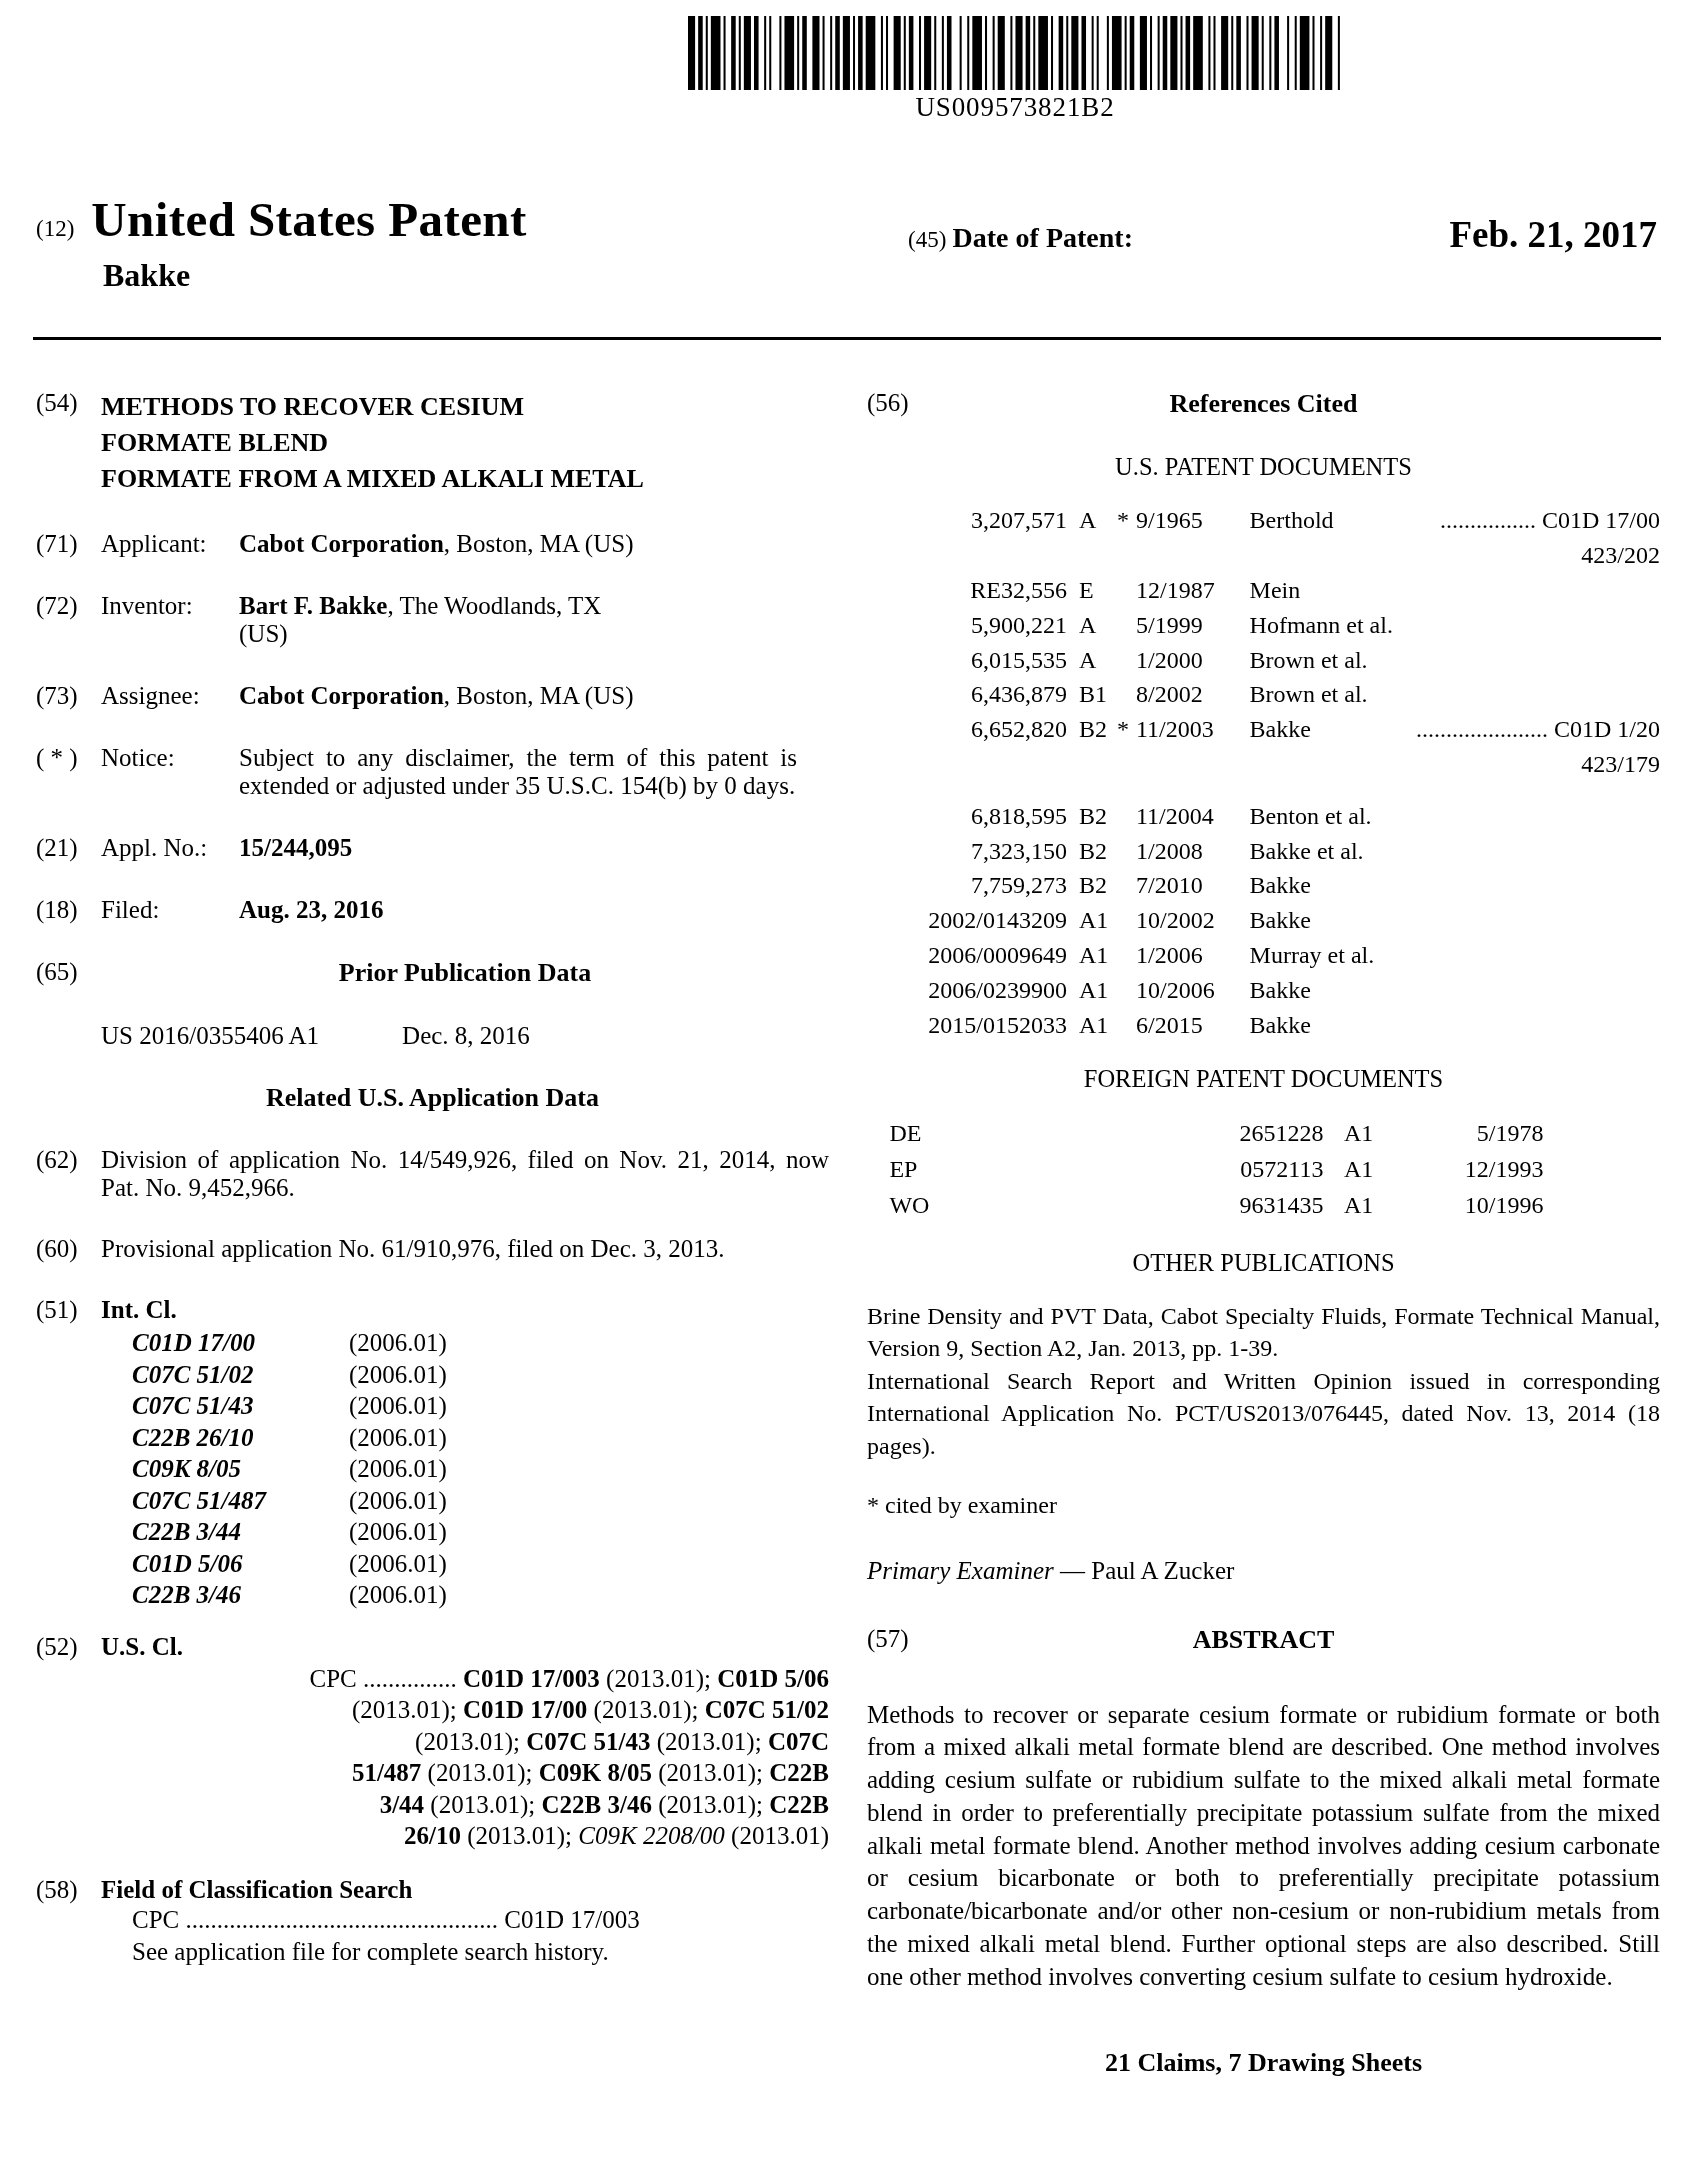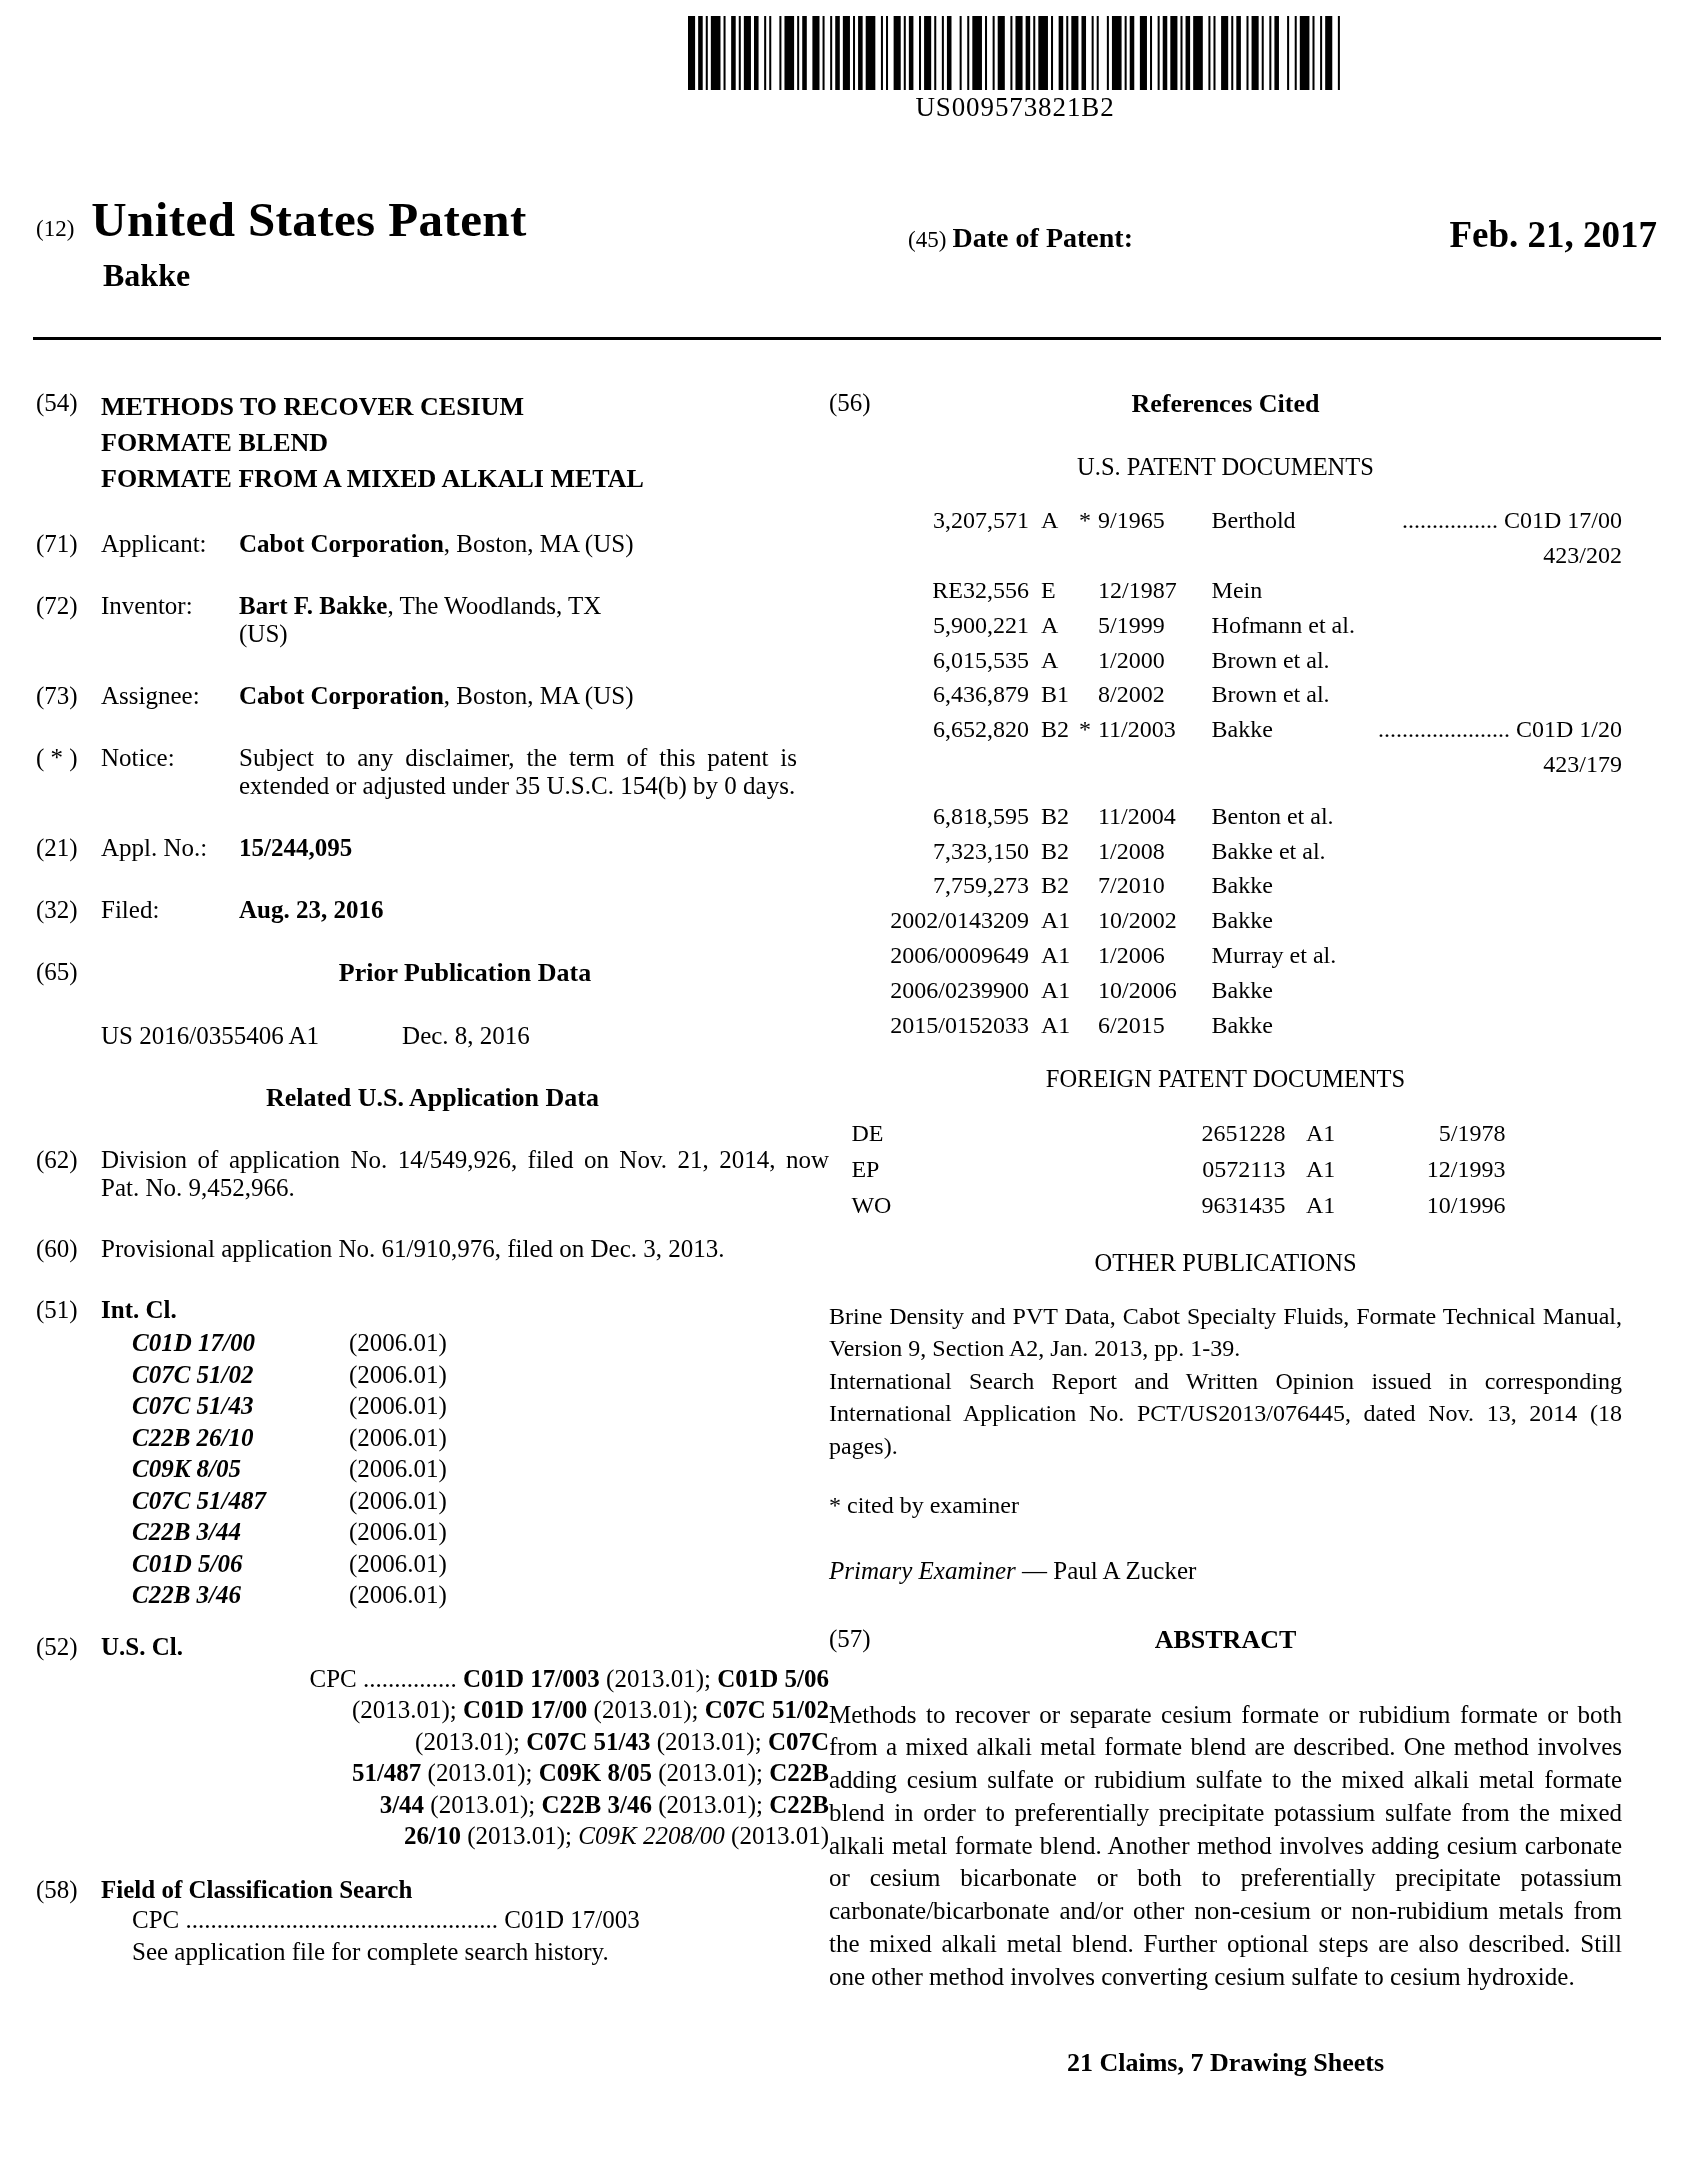--- a/index.html
+++ b/index.html
@@ -22,21 +22,21 @@
   .h-num{font-size:23px}
   .h-title{font-size:49px;font-weight:bold;letter-spacing:0.4px}
   .h-inventor{font-size:32px;font-weight:bold;margin:8.6px 0 0 67px}
   .h-right{width:749px;padding-top:22.4px}
   .h-row{display:flex;justify-content:space-between;align-items:baseline;margin-bottom:10.3px}
   .h-label-b{font-size:28px;font-weight:bold}
   .h-value{font-size:37px;font-weight:bold}
   .rule{position:absolute;top:337px;left:33px;width:1628px;border-top:3.4px solid #000}
 
   
-  .columns{position:absolute;top:389px;left:36px;width:1624px;display:flex;}
+  .columns{position:absolute;top:389px;left:36px;width:1624px;display:flex;gap:38px}
   .col{width:793px}
 
   .sec{display:grid;grid-template-columns:65px 1fr;margin-bottom:33px}
   .sec-label{font-size:25px}
   .title-line{font-size:26px;font-weight:bold;line-height:1.38}
 
   .kv{display:grid;grid-template-columns:65px 138px 1fr;margin-bottom:34px}
   .kv-val{max-width:558px}
   .kv-just{text-align:justify}
 
@@ -238,21 +238,21 @@
         <span class="kv-val kv-just">Subject to any disclaimer, the term of this patent is extended or adjusted under 35 U.S.C. 154(b) by 0 days.</span>
       </div>
 
       <div class="kv">
         <span class="sec-label">(21)</span>
         <span>Appl. No.:</span>
         <span class="kv-val b">15/244,095</span>
       </div>
 
       <div class="kv">
-        <span class="sec-label">(32)</span>
+        <span class="sec-label">(18)</span>
         <span>Filed:</span>
         <span class="kv-val b">Aug. 23, 2016</span>
       </div>
 
       <div class="lsec">
         <span class="lsec-label sec-label">(65)</span>
         <div class="center-head" style="padding-left:65px">Prior Publication Data</div>
         <div class="pub-row">
           <span>US 2016/0355406 A1</span>
           <span>Dec. 8, 2016</span>

